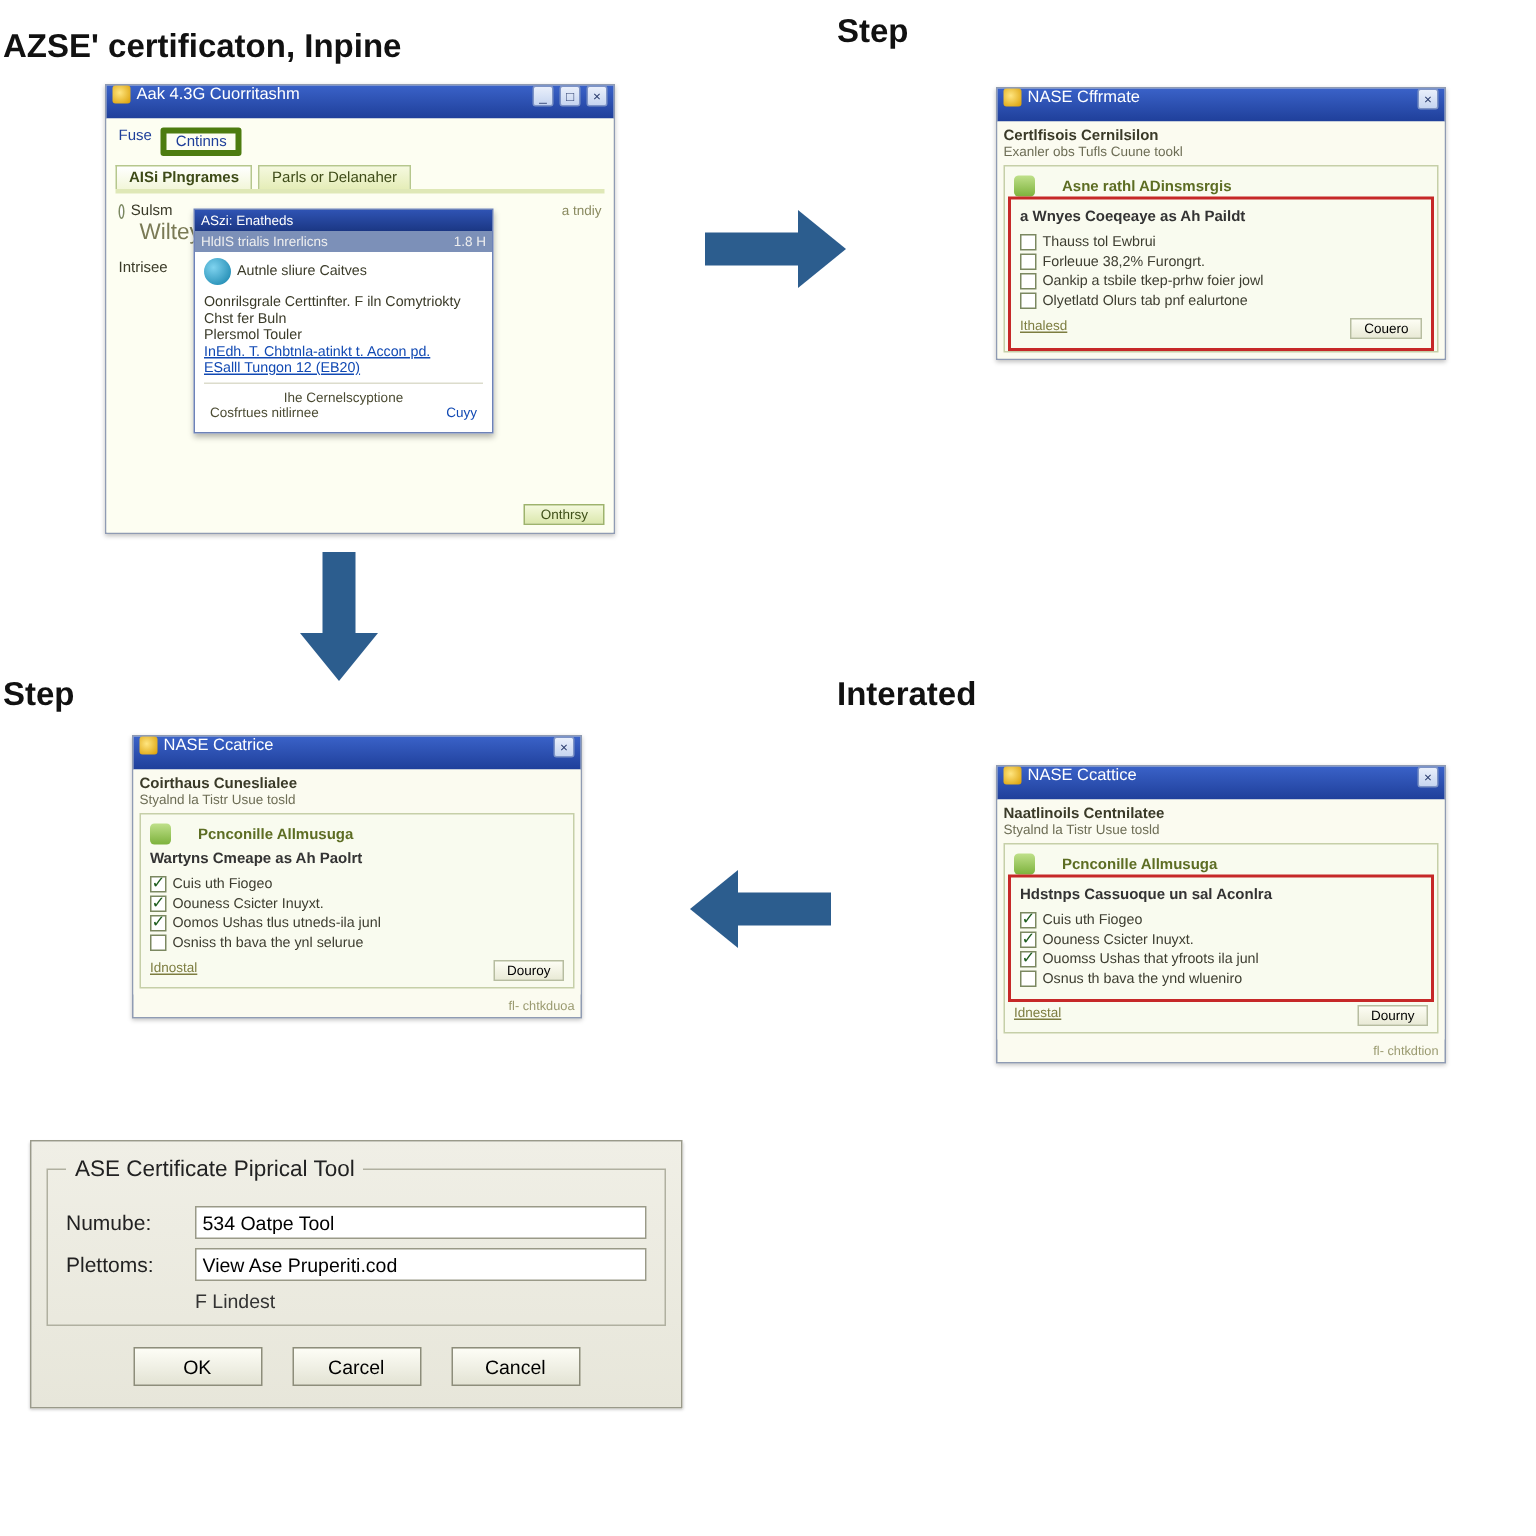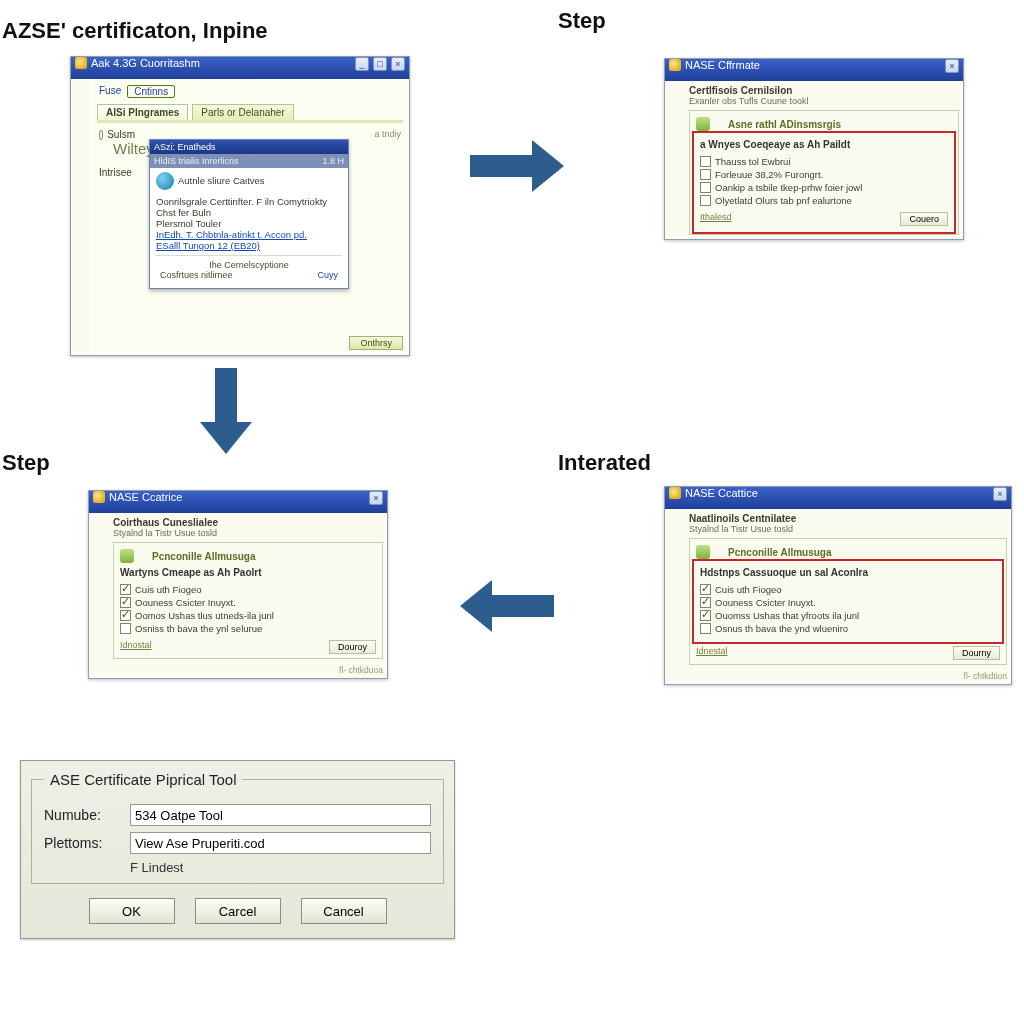--- a/index.html
+++ b/index.html
@@ -46,21 +46,20 @@
     background: linear-gradient(#e9effb,#c6d5f0);
     border-radius: 2px;
     font-size: 9px; line-height: 12px;
     text-align:center; color:#2b3d6e;
   }
   .win-body {
     background: #fbfbf0;
     padding: 4px;
     font-size: 10px;
     color: #3a3a28;
-    margin-left: 20px;
   }
   .subhead {
     font-weight:700;
     font-size:10px;
     color:#3a3a28;
   }
   .subdesc {
     color:#6d6d55; font-size:9px; margin-bottom:4px;
   }
   .panel {
@@ -258,21 +257,21 @@
     <span class="tb-icon"></span>
     <span>Aak 4.3G Cuorritashm</span>
     <span class="spacer"></span>
     <span class="tb-btn">_</span>
     <span class="tb-btn">□</span>
     <span class="tb-btn">×</span>
   </div>
   <div class="win-body" style="height:calc(100% - 22px);position:relative;background:#fdfef2">
     <div style="display:flex;gap:6px;padding:2px 4px;font-size:10px;color:#1f3f9a">
       <span>Fuse</span>
-      <span style="border:1px solid #4d7c0f;padding:0 6px;border-radius:2px">Cntinns</span>
+      <span style="border:4px solid #4d7c0f;padding:0 6px;border-radius:2px">Cntinns</span>
     </div>
     <div class="tab-row">
       <div class="tab sel">AISi Plngrames</div>
       <div class="tab">Parls or Delanaher</div>
     </div>
     <div class="tabbar-under"></div>
     <div class="w1-row">
       <div class="w1-left">
         <div style="display:flex;align-items:center;gap:4px">
             <span class="radio on"></span>
@@ -389,21 +388,21 @@
         </div>
       <div class="panel-foot">
         <span class="mini-link">Idnostal</span>
         <button class="mini-btn">Douroy</button>
       </div>
     </div>
   </div>
   <div class="win-footer">fl- chtkduoa</div>
 </div>
 
-<div class="win" style="left:664px;top:486px;width:348px">
+<div class="win" style="left:664px;top:510px;width:300px">
   <div class="titlebar">
     <span class="tb-icon"></span>
     <span>NASE Ccattice</span>
     <span class="spacer"></span>
     <span class="tb-btn">×</span>
   </div>
   <div class="win-body">
     <div class="subhead">Naatlinoils Centnilatee</div>
     <div class="subdesc">Styalnd la Tistr Usue tosld</div>
     <div class="panel">

